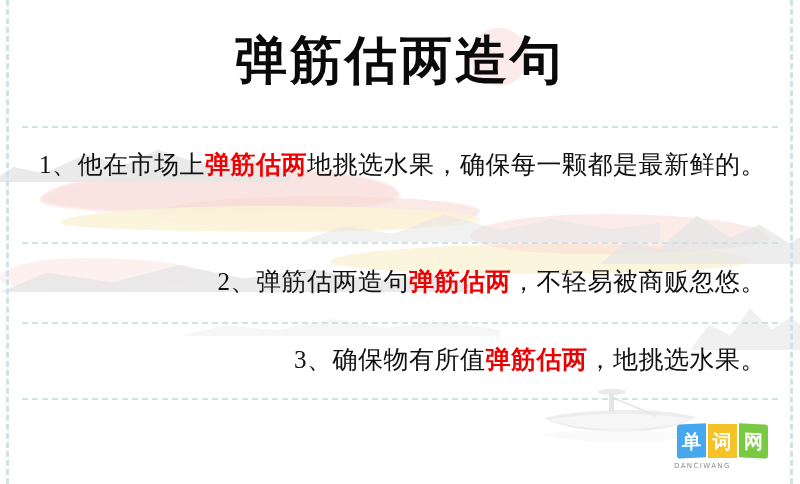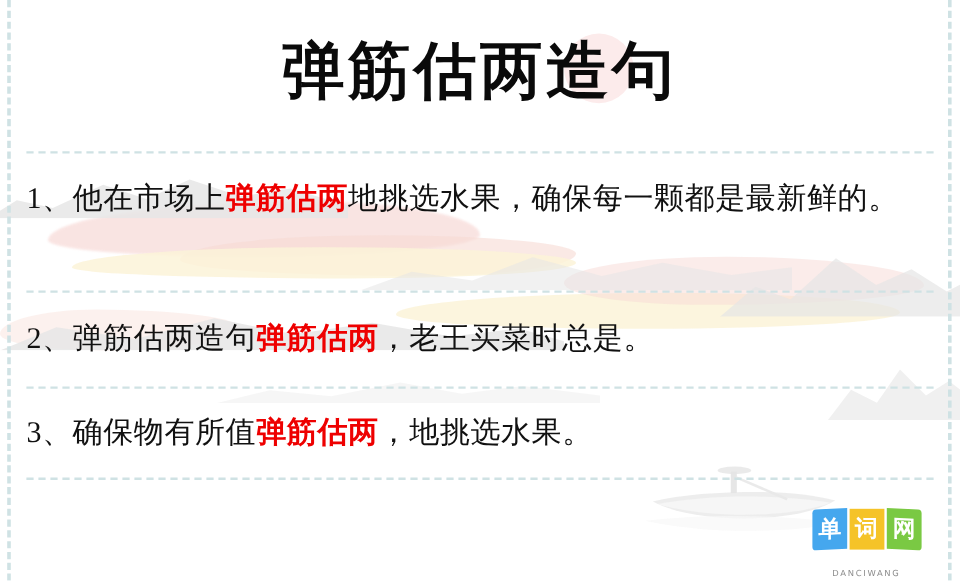--- a/index.html
+++ b/index.html
@@ -207,27 +207,28 @@
     font-weight: 700;
     font-size: 52px;
     line-height: 64px;
     letter-spacing: 3px;
     color: #0a0a0a;
     white-space: nowrap;
   }
 
   .sentence {
     position: absolute;
-    left: 22px;
+    left: 6px;
     width: 760px;
     font-family: "Liberation Serif", "DejaVu Serif", serif;
     font-size: 25px;
     line-height: 40px;
     color: #111111;
     letter-spacing: .5px;
+    text-align: right;
   }
   .s1 { top: 145px; }
   .s2 { top: 262px; }
   .s3 { top: 340px; }
 
   .kw {
     color: #ee0000;
     font-weight: 700;
     font-family: "DejaVu Serif", "Liberation Serif", serif;
   }
@@ -257,22 +258,21 @@
     font-family: "DejaVu Sans", "Liberation Sans", sans-serif;
     font-weight: 700;
     font-size: 19px;
     line-height: 1;
   }
   .tile-1 { background: #45a7ee; border-radius: 3px 0 0 3px; transform: skewY(-3deg); }
   .tile-2 { background: #f5c328; }
   .tile-3 { background: #7ac943; border-radius: 0 3px 3px 0; transform: skewY(3deg); }
 
   .logo-sub {
-    margin-top: 16px;
-    text-align: center;
+    margin-top: 4px;
     font-family: "DejaVu Sans", "Liberation Sans", sans-serif;
     font-size: 7px;
     letter-spacing: 1.4px;
     color: #8d8d8d;
   }
 </style>
 </head>
 <body>
 
 <div class="page">
@@ -315,21 +315,21 @@
 
   <div class="content">
 
     <div class="title">弹筋估两造句</div>
 
     <div class="sentence s1">
       <span>1、</span><span>他在市场上</span><span class="kw">弹筋估两</span><span>地挑选水果，确保每一颗都是最新鲜的。</span>
     </div>
 
     <div class="sentence s2">
-      <span>2、</span><span>弹筋估两造句</span><span class="kw">弹筋估两</span><span>，老王买菜时总是。</span>
+      <span>2、</span><span>弹筋估两造句</span><span class="kw">弹筋估两</span><span>，不轻易被商贩忽悠。</span>
     </div>
 
     <div class="sentence s3">
       <span>3、</span><span>确保物有所值</span><span class="kw">弹筋估两</span><span>，地挑选水果。</span>
     </div>
 
   </div>
 
   <div class="logo">
     <div class="logo-tiles">

